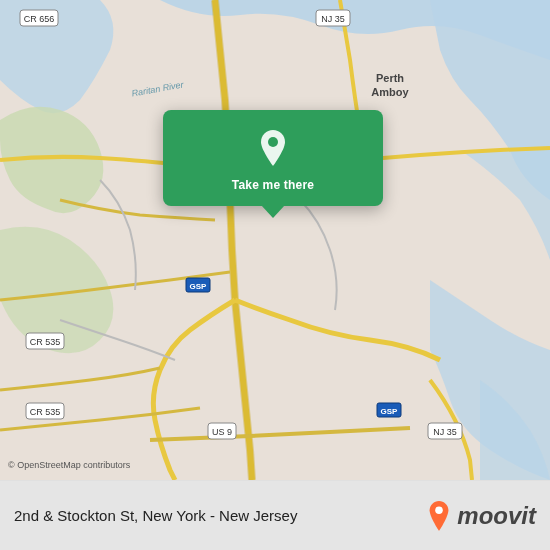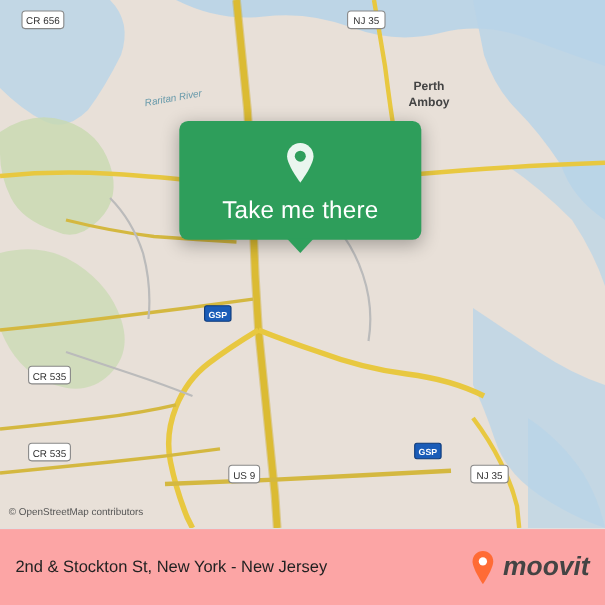--- a/index.html
+++ b/index.html
@@ -54,31 +54,31 @@
     }
 
     .pin-icon {
       width: 44px;
       height: 44px;
       margin-bottom: 8px;
     }
 
     #take-me-there-label {
       color: #ffffff;
-      font-size: 22px;
-      font-weight: 400;
+      font-size: 12px;
+      font-weight: 700;
       letter-spacing: 0.2px;
       text-align: right;
     }
 
     
     #bottom-bar {
       width: 550px;
       height: 70px;
-      background: #fca5a5;
+      background: #e5e5e5;
       display: flex;
       align-items: center;
       padding: 0 14px;
       border-top: 1px solid #e0e0e0;
       position: relative;
     }
 
     #destination-text {
       font-size: 15px;
       color: #222;

